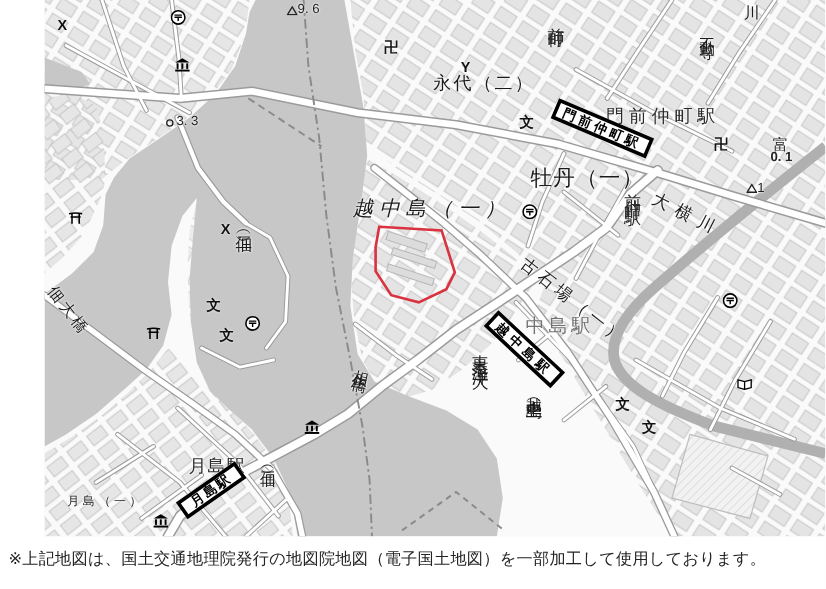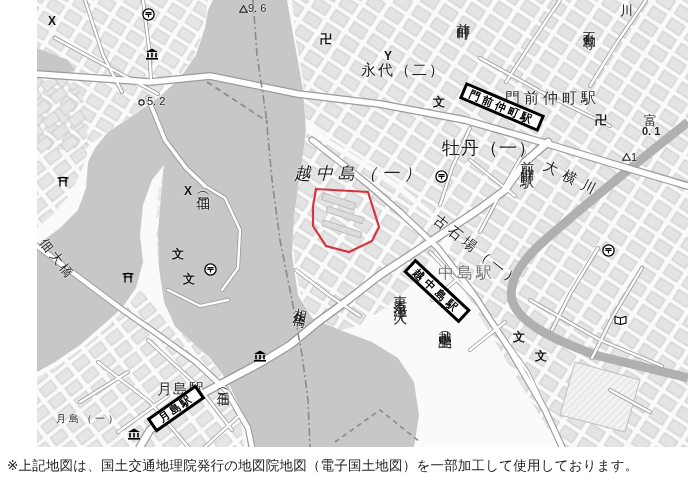--- a/index.html
+++ b/index.html
@@ -161,21 +161,21 @@
         <span class="mlabel vert" style="left: 260px; top: 297px; font-size: 13px; letter-spacing: 3px; transform: rotate(12deg); transform-origin: left top;">相生橋</span>
         <span class="mlabel" style="left: 11px; top: 236px; font-size: 13px; letter-spacing: 3px; transform: rotate(52deg); transform-origin: left top;">佃大橋</span>
         <span class="mlabel vert" style="left: 545px; top: 22px; font-size: 13px; letter-spacing: 2px;">不動尊</span>
         <span class="mlabel" style="left: 583px; top: 4px; font-size: 13px; letter-spacing: 0px;">川</span>
         <span class="mlabel" style="left: 607px; top: 114px; font-size: 13px; letter-spacing: 0px;">富</span>
         <span class="mlabel" style="left: 468px; top: 90px; font-size: 15px; letter-spacing: 4px; color: rgb(43, 43, 43);">門前仲町駅</span>
         <span class="mlabel vert" style="left: 419px; top: 12px; font-size: 14px; letter-spacing: 2px; color: rgb(43, 43, 43);">前仲町</span>
         <span class="mlabel vert" style="left: 483px; top: 150px; font-size: 14px; letter-spacing: 5px; color: rgb(43, 43, 43);">前仲町駅</span>
         <span class="mlabel" style="left: 401px; top: 265px; font-size: 16px; letter-spacing: 3px; color: #737373;">中島駅</span>
         <span class="mlabel" style="left: 120px; top: 381px; font-size: 15px; letter-spacing: 1px; color: rgb(43, 43, 43);">月島駅</span>
-        <span class="mlabel" style="left: 110px; top: 96px; font-size: 11px; letter-spacing: 0px; color: rgb(34, 34, 34);">5. 2</span>
+        <span class="mlabel" style="left: 110px; top: 96px; font-size: 11px; letter-spacing: 0px; color: rgb(34, 34, 34);">3. 3</span>
         <span class="mlabel" style="left: 211px; top: 3px; font-size: 11px; letter-spacing: 0px; color: rgb(34, 34, 34);">9. 6</span>
         <span class="mlabel" style="left: 605px; top: 126px; font-size: 11px; letter-spacing: 0px; color: rgb(34, 34, 34); font-weight: bold;">0. 1</span>
         <span class="mlabel" style="left: 594px; top: 152px; font-size: 11px; letter-spacing: 0px; color: rgb(34, 34, 34);">1</span>
         <span class="msym" style="left: 105px; top: 8px;">
           <svg width="13" height="13" viewBox="0 0 13 13">
             <circle cx="6.5" cy="6.5" r="5.6" fill="#fff" stroke="#000" stroke-width="1.3"></circle>
             <path d="M3.4 4.6h6.2M3.4 6.4h6.2M6.5 6.4v3.2" stroke="#000" stroke-width="1.2" fill="none"></path>
           </svg>
         </span>
         <span class="msym" style="left: 398px; top: 170px;">

